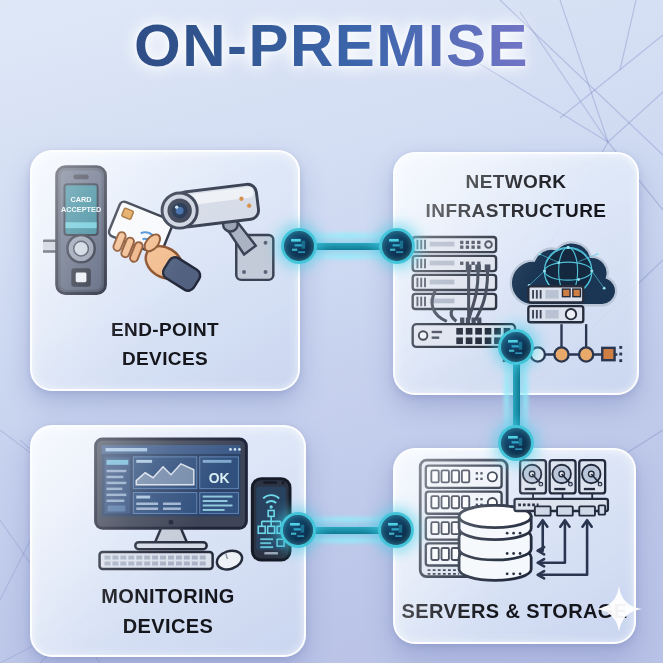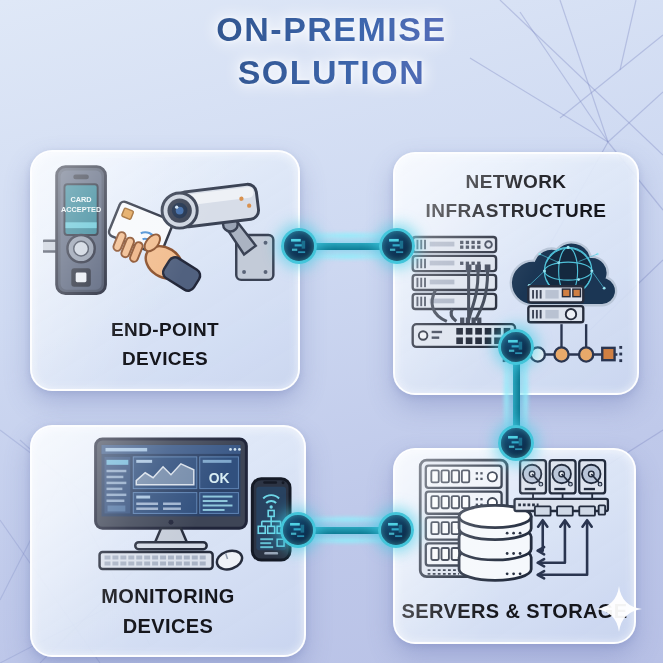--- a/index.html
+++ b/index.html
@@ -7,21 +7,21 @@
     width:663px;height:663px;position:relative;overflow:hidden;
     font-family:"Liberation Sans", sans-serif;
     background:linear-gradient(165deg,#dfe8f7 0%,#cfdaf2 38%,#bfc9ea 72%,#b8c1e6 100%);
   }
   .mesh{position:absolute;inset:0;z-index:0;pointer-events:none;}
   .title-wrap{
     position:absolute;top:8px;left:0;width:100%;text-align:center;z-index:2;
     filter:drop-shadow(0 0 8px rgba(255,255,255,0.95)) drop-shadow(0 0 2px rgba(255,255,255,0.8));
   }
   .title-line{
-    font-size:34px;font-weight:800;letter-spacing:1.5px;line-height:1.26;
+    font-size:60px;font-weight:800;letter-spacing:1.5px;line-height:1.26;
     background:linear-gradient(90deg,#2c3f76 0%,#31558f 32%,#3d66ad 55%,#6f74c4 78%,#8d83d2 100%);
     -webkit-background-clip:text;background-clip:text;color:transparent;
   }
   .card{
     position:absolute;z-index:1;border-radius:22px;
     background:linear-gradient(148deg,rgba(238,244,253,0.95) 0%,rgba(219,229,246,0.9) 55%,rgba(203,215,240,0.88) 100%);
     border:2px solid rgba(255,255,255,0.95);
     box-shadow:0 12px 26px rgba(88,104,168,0.30), 0 2px 6px rgba(88,104,168,0.18), inset 0 1px 10px rgba(255,255,255,0.65);
     display:flex;flex-direction:column;align-items:center;overflow:hidden;
   }
@@ -80,21 +80,20 @@
     <line x1="62" y1="478" x2="150" y2="645"></line>
     <line x1="0" y1="520" x2="100" y2="663"></line>
     <line x1="132" y1="572" x2="40" y2="663"></line>
     <line x1="0" y1="663" x2="145" y2="588"></line>
     <line x1="20" y1="440" x2="62" y2="478"></line>
   </g>
 </svg>
 
 <div class="title-wrap">
   <div class="title-line">ON-PREMISE</div>
-  <div class="title-line">SOLUTION</div>
 </div>
 
 <div class="card" id="card-endpoint">
   <div class="icon-area">
     <svg width="244" height="148" viewBox="0 0 250 150">
 
       <g>
         <rect x="-4" y="82" width="38" height="11" rx="5.5" fill="#c3cbd8" stroke="#3a4254" stroke-width="2.5"></rect>
         <rect x="14" y="6" width="50" height="130" rx="9" fill="#454e63" stroke="#23283a" stroke-width="3"></rect>
         <rect x="18" y="10" width="42" height="122" rx="6" fill="#556079"></rect>

